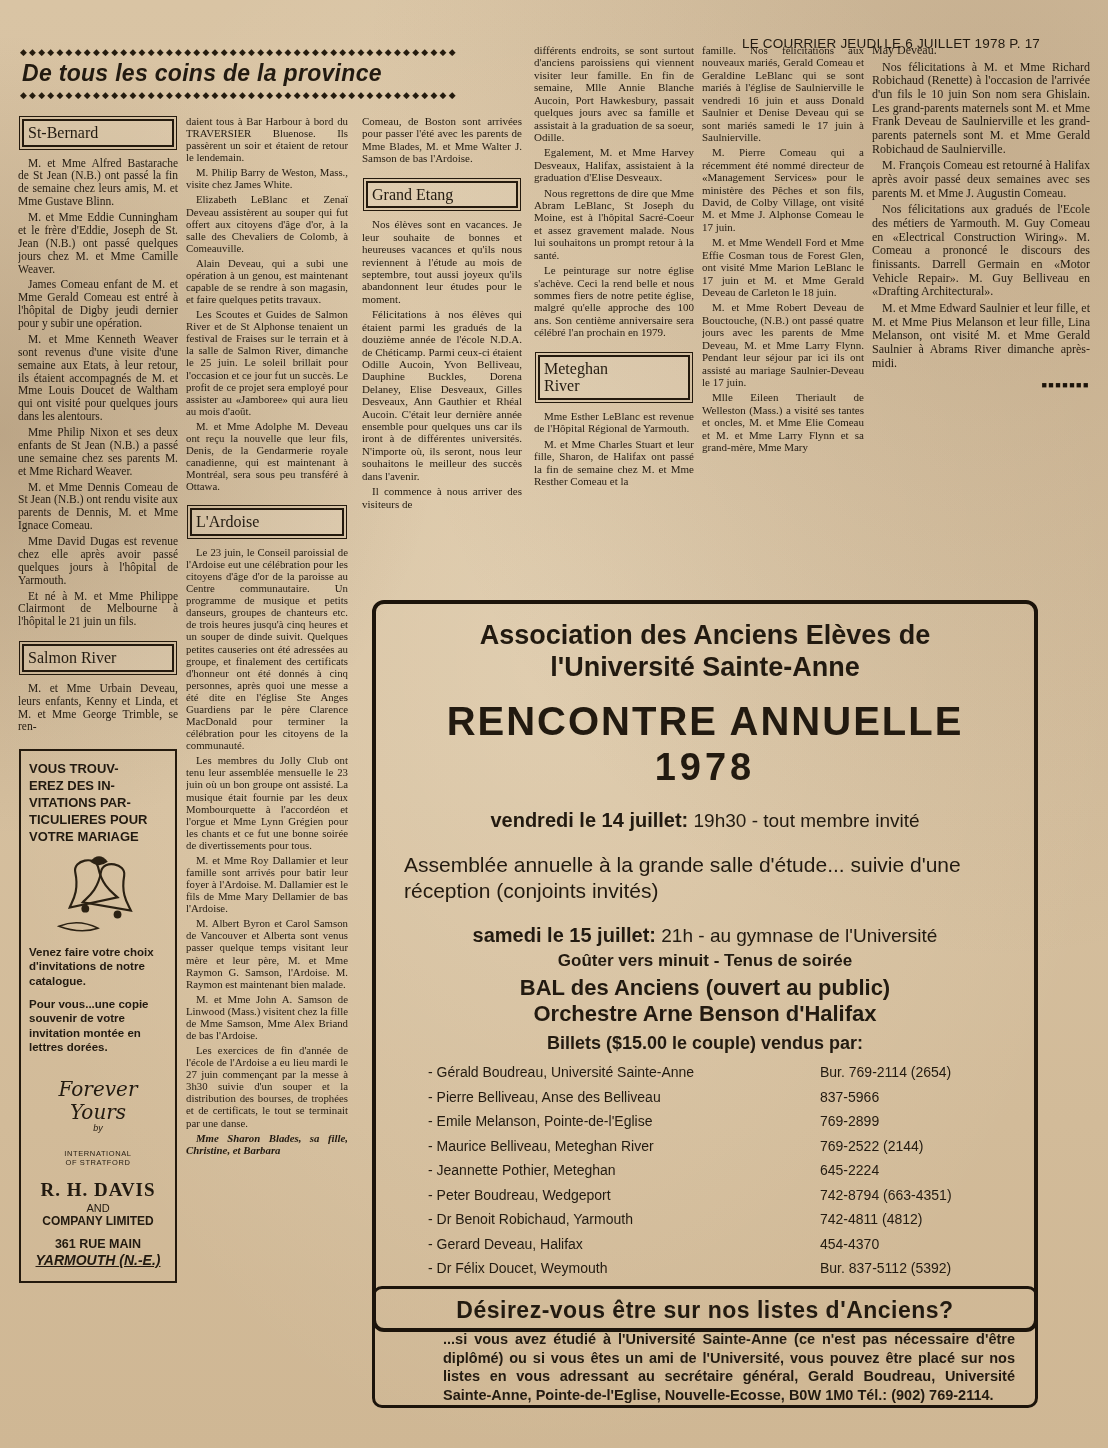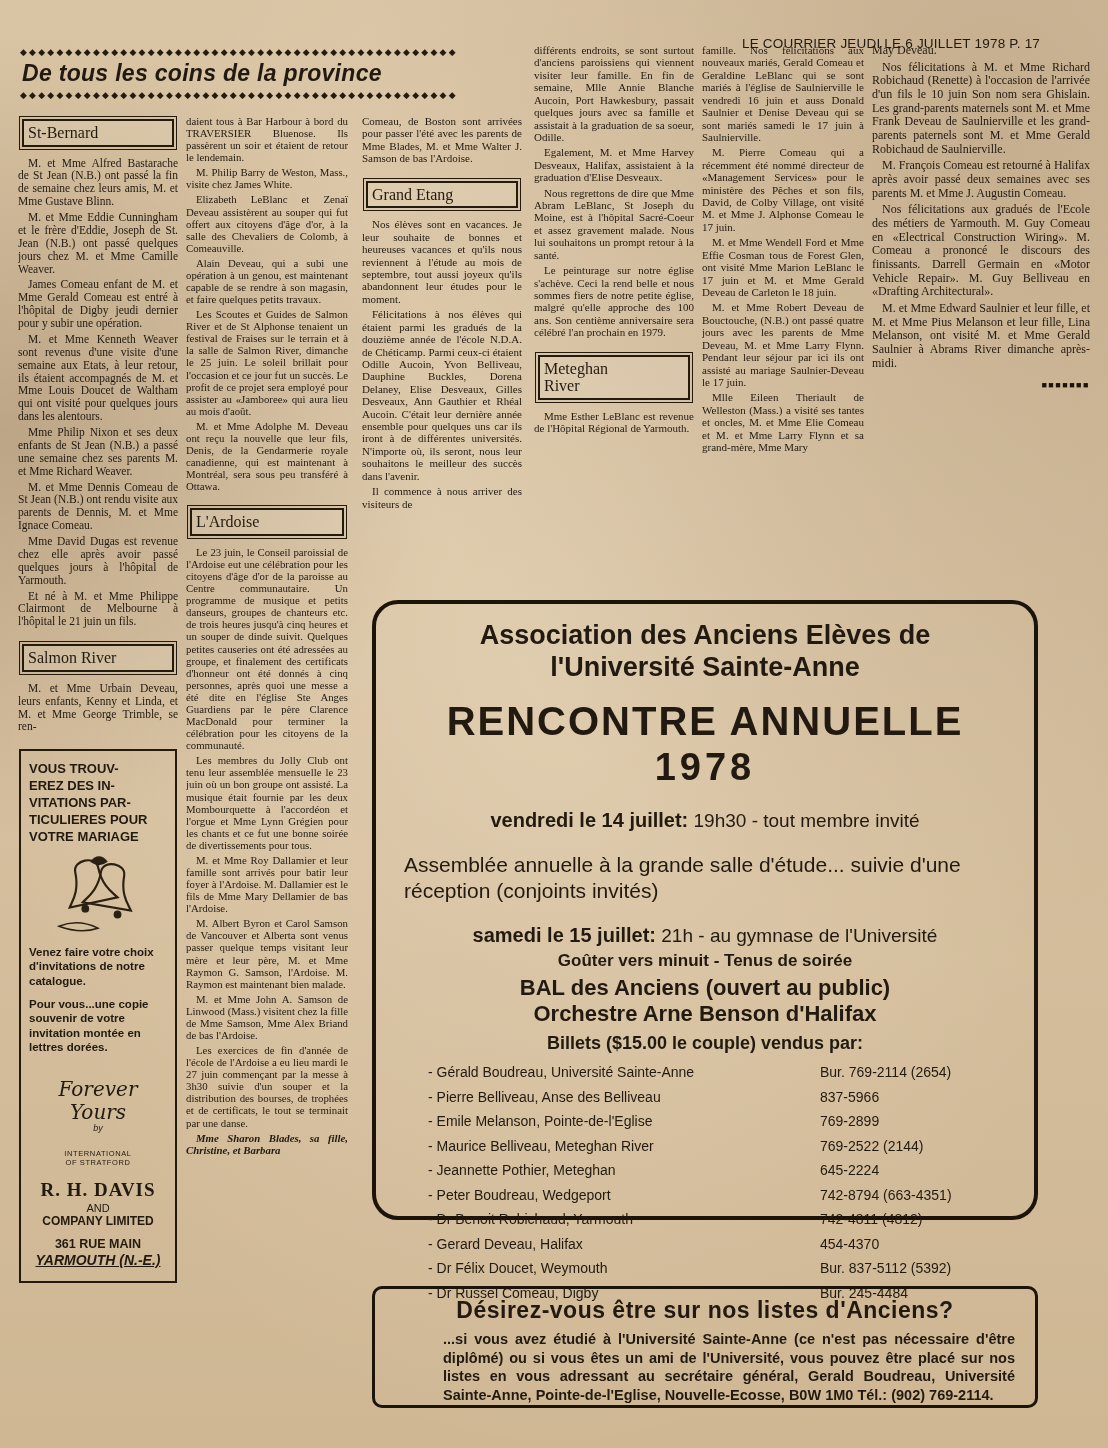--- a/index.html
+++ b/index.html
@@ -58,22 +58,22 @@
   .davis-by{ font-style:italic; font-size:9px; }
   .davis-sub{ font-size:7.5px; letter-spacing:.6px; margin-top:17px; }
   .davis-co{ font-family:"Liberation Serif", serif; font-weight:bold; font-size:19px; letter-spacing:1px; margin-top:12px; }
   .davis-and{ font-size:11px; margin-top:2px; }
   .davis-ltd{ font-weight:bold; font-size:12px; }
   .davis-street{ font-weight:bold; font-size:12.5px; margin-top:9px; }
   .davis-city{ font-weight:bold; font-style:italic; font-size:14px; text-decoration:underline; margin-top:2px; }
 
   
   .reunion{
-    position:absolute; left:372px; top:600px; width:666px; height:620px; box-sizing:border-box;
-    border:4px solid #1c140b; border-radius:26px; padding:16px 28px 10px;
+    position:absolute; left:372px; top:600px; width:666px; height:732px; box-sizing:border-box;
+    border:4px solid #1c140b; border-radius:12px; padding:16px 28px 10px;
     font-family:"Liberation Sans", sans-serif; text-align:center;
   }
   .reunion-title{ font-size:27px; font-weight:bold; line-height:1.18; }
   .reunion-head{ font-size:40px; font-weight:bold; letter-spacing:2px; margin-top:16px; line-height:1.05;}
   .reunion-year{ font-size:38px; font-weight:bold; letter-spacing:4px; margin-top:4px; }
   .reunion-when{ margin-top:20px; font-size:19px; }
   .reunion-when b{ font-size:20px; }
   .reunion-para{ margin-top:20px; font-size:21px; line-height:1.25; text-align:left; }
   .reunion-gouter{ margin-top:4px; font-size:17px; font-weight:bold; }
   .reunion-bal{ margin-top:4px; font-size:22px; font-weight:bold; }
@@ -177,20 +177,21 @@
   </div>
 
   <div class="col col4">
     <p class="cont">différents endroits, se sont surtout d'anciens paroissiens qui viennent visiter leur famille. En fin de semaine, Mlle Annie Blanche Aucoin, Port Hawkesbury, passait quelques jours avec sa famille et assistait à la graduation de sa soeur, Odille.</p>
     <p>Egalement, M. et Mme Harvey Desveaux, Halifax, assistaient à la graduation d'Elise Desveaux.</p>
     <p>Nous regrettons de dire que Mme Abram LeBlanc, St Joseph du Moine, est à l'hôpital Sacré-Coeur et assez gravement malade. Nous lui souhaitons un prompt retour à la santé.</p>
     <p>Le peinturage sur notre église s'achève. Ceci la rend belle et nous sommes fiers de notre petite église, malgré qu'elle approche des 100 ans. Son centième anniversaire sera célébré l'an prochain en 1979.</p>
     <div class="section-head sh-mt pre">Meteghan
 River</div>
     <p>Mme Esther LeBlanc est revenue de l'Hôpital Régional de Yarmouth.</p>
+    <p>M. et Mme Charles Stuart et leur fille, Sharon, de Halifax ont passé la fin de semaine chez M. et Mme Resther Comeau et la</p>
   </div>
 
   <div class="col col5">
     <p class="cont">famille. Nos félicitations aux nouveaux mariés, Gerald Comeau et Geraldine LeBlanc qui se sont mariés à l'église de Saulnierville le vendredi 16 juin et auss Donald Saulnier et Denise Deveau qui se sont mariés samedi le 17 juin à Saulnierville.</p>
     <p>M. Pierre Comeau qui a récemment été nommé directeur de «Management Services» pour le ministère des Pêches et son fils, David, de Colby Village, ont visité M. et Mme J. Alphonse Comeau le 17 juin.</p>
     <p>M. et Mme Wendell Ford et Mme Effie Cosman tous de Forest Glen, ont visité Mme Marion LeBlanc le 17 juin et M. et Mme Gerald Deveau de Carleton le 18 juin.</p>
     <p>M. et Mme Robert Deveau de Bouctouche, (N.B.) ont passé quatre jours avec les parents de Mme Deveau, M. et Mme Larry Flynn. Pendant leur séjour par ici ils ont assisté au mariage Saulnier-Deveau le 17 juin.</p>
     <p>Mlle Eileen Theriault de Welleston (Mass.) a visité ses tantes et oncles, M. et Mme Elie Comeau et M. et Mme Larry Flynn et sa grand-mère, Mme Mary</p>
   </div>
 
@@ -249,24 +250,20 @@
         <span class="billet-phone">742-4811 (4812)</span>
       </div>
       <div class="billet-row">
         <span class="billet-name">- Gerard Deveau, Halifax</span>
         <span class="billet-phone">454-4370</span>
       </div>
       <div class="billet-row">
         <span class="billet-name">- Dr Félix Doucet, Weymouth</span>
         <span class="billet-phone">Bur. 837-5112 (5392)</span>
       </div>
-      <div class="billet-row">
-        <span class="billet-name">- Dr Russel Comeau, Digby</span>
-        <span class="billet-phone">Bur. 245-4484</span>
-      </div>
     </div>
   </div>
 
   <div class="listes">
     <div class="listes-title">Désirez-vous être sur nos listes d'Anciens?</div>
     <div class="listes-body">...si vous avez étudié à l'Université Sainte-Anne (ce n'est pas nécessaire d'être diplômé) ou si vous êtes un ami de l'Université, vous pouvez être placé sur nos listes en vous adressant au secrétaire général, Gerald Boudreau, Université Sainte-Anne, Pointe-de-l'Eglise, Nouvelle-Ecosse, B0W 1M0 Tél.: (902) 769-2114.</div>
   </div>
 
 </div>
 

